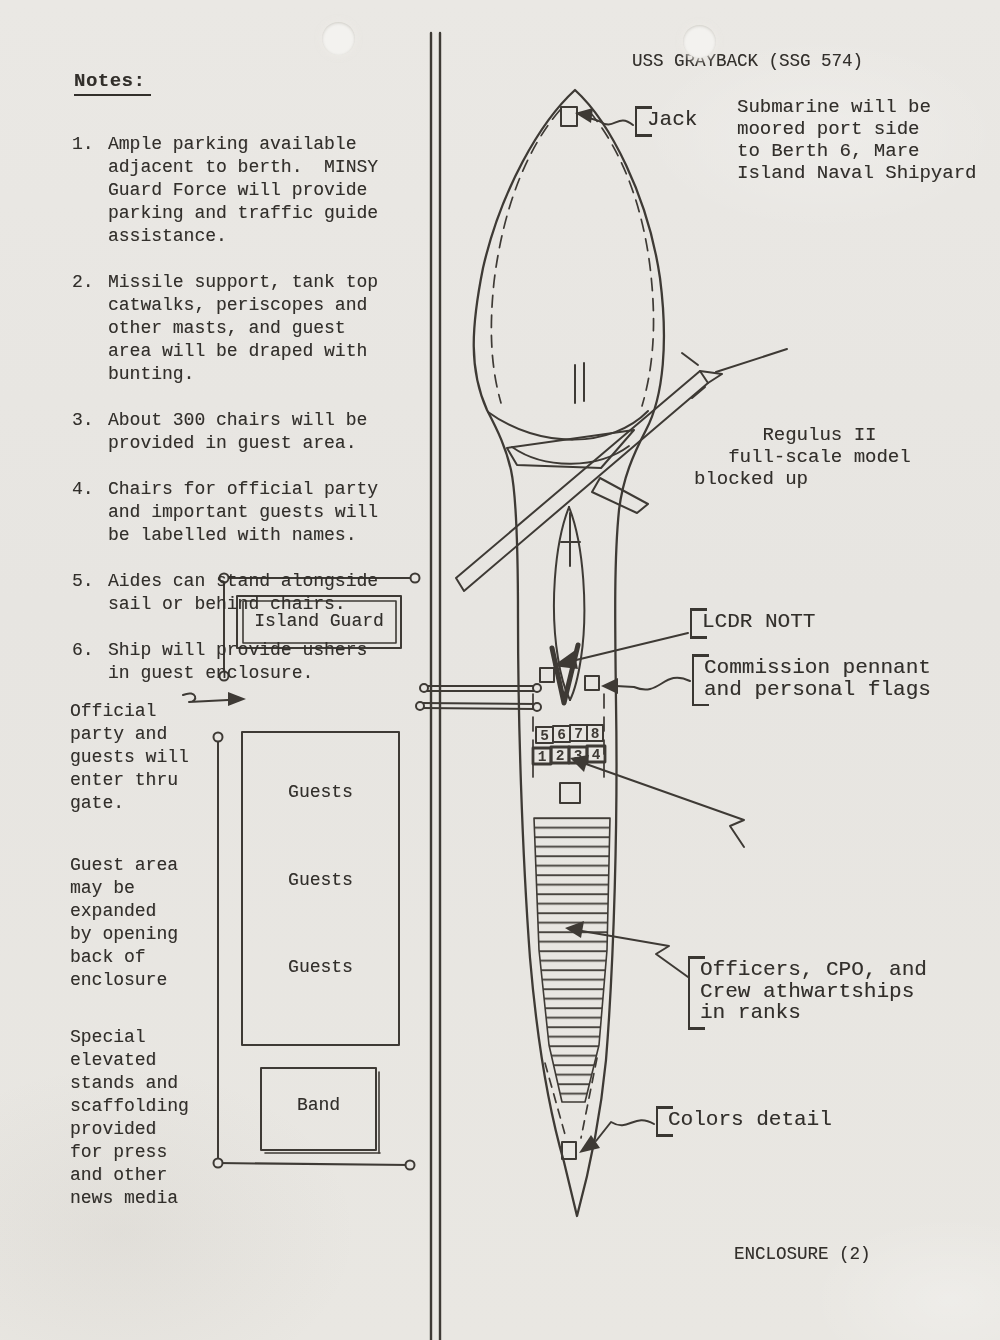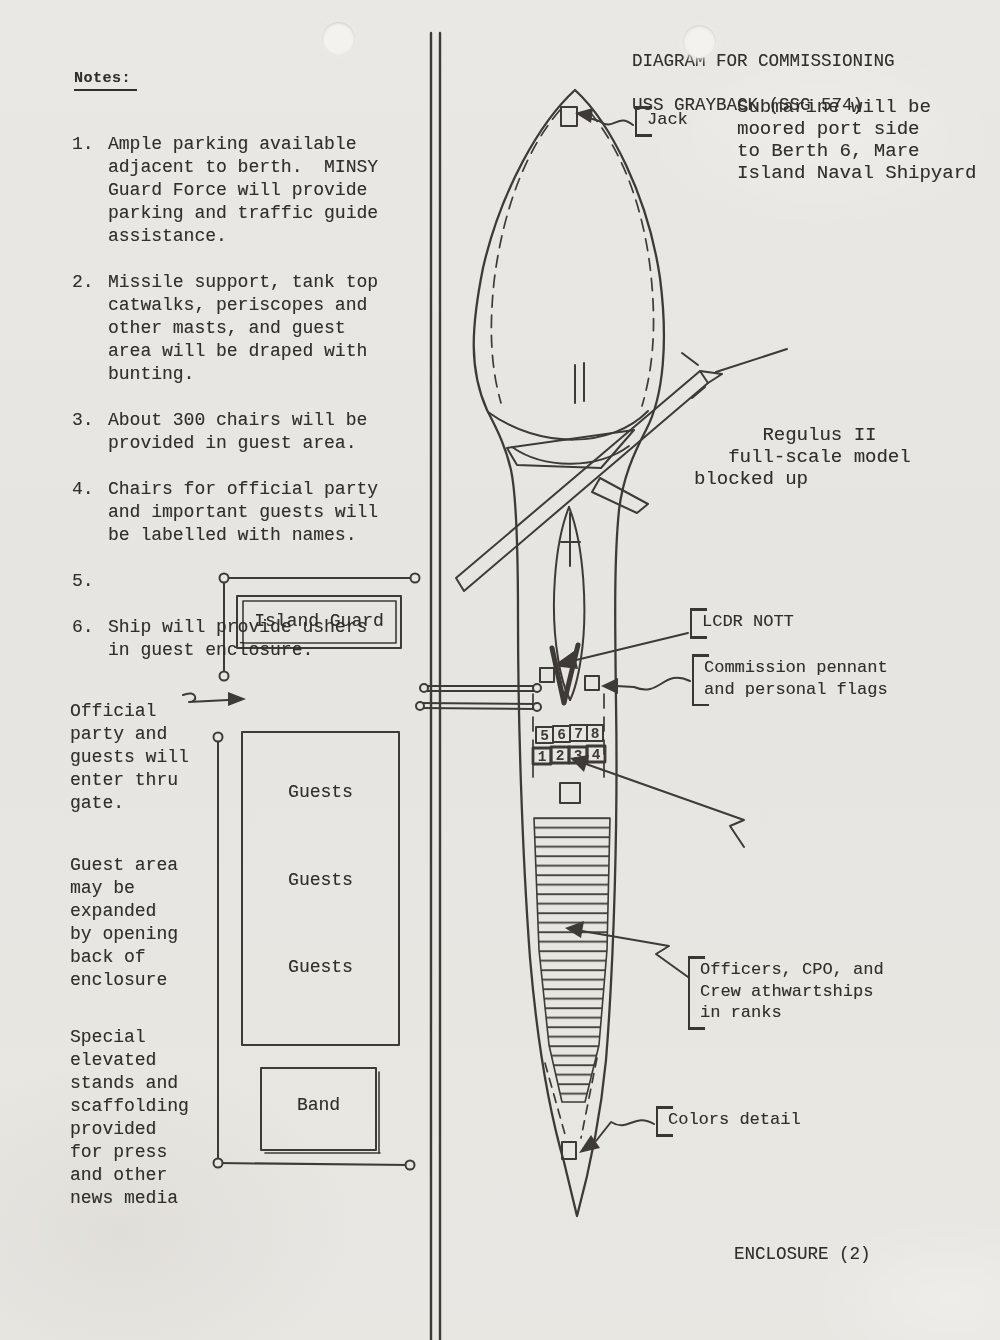--- a/index.html
+++ b/index.html
@@ -18,26 +18,26 @@
   }
   .txt{position:absolute;white-space:pre-line;text-shadow:0.3px 0.3px 0 rgba(50,47,43,0.35);}
   .pre{white-space:pre;}
   svg{position:absolute;left:0;top:0;z-index:1;}
   .z2{z-index:2;}
   .hole{position:absolute;z-index:3;width:33px;height:33px;border-radius:50%;
     background:#f3f2ef;
     box-shadow:inset 0 1px 3px rgba(140,134,124,0.35), 0 0 6px 2px rgba(236,234,230,0.9);}
   
   .tag{position:absolute;border-left:2.5px solid #3a3732;padding:3px 2px 6px 10px;
-       font-size:17px;line-height:21.5px;white-space:pre-line;
+       font-size:21px;line-height:21.5px;white-space:pre-line;
        text-shadow:0.3px 0.3px 0 rgba(50,47,43,0.35);}
   .tag::before,.tag::after{content:"";position:absolute;left:0;width:15px;height:2.5px;background:#3a3732;}
   .tag::before{top:0;}
   .tag::after{bottom:0;}
-  .notes-head{position:absolute;font-size:15px;font-weight:bold;letter-spacing:0.5px;
+  .notes-head{position:absolute;font-size:19px;font-weight:bold;letter-spacing:0.5px;
        border-bottom:2.5px solid #322f2b;padding:0 6px 2px 0;
        text-shadow:0.3px 0.3px 0 rgba(50,47,43,0.35);}
   .notes{position:absolute;font-size:18px;line-height:23px;width:330px;}
   .note-item{display:flex;}
   .note-num{width:36px;flex:none;}
   .note-text{white-space:pre-wrap;width:278px;}
   .small18{font-size:18px;line-height:23px;margin-top:20px;}
   .small17{font-size:19px;line-height:22px;}
   .area-label{position:absolute;text-align:center;font-size:18px;
        text-shadow:0.3px 0.3px 0 rgba(50,47,43,0.35);}
@@ -173,32 +173,31 @@
       <text x="578.5" y="738">7</text>
       <text x="595" y="738">8</text>
       <text x="542" y="761">1</text>
       <text x="560" y="760">2</text>
       <text x="578" y="760">3</text>
       <text x="596" y="759">4</text>
     </g>
   </svg>
 
   <div class="txt z2" style="left:632px;top:28px;font-size:17.5px;line-height:22px;">
-    <div>DIAGRAM FOR COMMISSIONING</div>
     <div>USS GRAYBACK (SSG 574)</div>
   </div>
 
   <div class="notes-head z2" style="left:74px;top:70px;">Notes:</div>
 
   <div class="notes z2 txt" style="left:72px;top:110px;">
     <div class="note-item"><span class="note-num">1.</span><span class="note-text">Ample parking available adjacent to berth.  MINSY Guard Force will provide parking and traffic guide assistance.</span></div>
     <div class="note-item"><span class="note-num">2.</span><span class="note-text">Missile support, tank top catwalks, periscopes and other masts, and guest area will be draped with bunting.</span></div>
     <div class="note-item"><span class="note-num">3.</span><span class="note-text">About 300 chairs will be provided in guest area.</span></div>
     <div class="note-item"><span class="note-num">4.</span><span class="note-text">Chairs for official party and important guests will be labelled with names.</span></div>
-    <div class="note-item"><span class="note-num">5.</span></div>
+    <div class="note-item"><span class="note-num">5.</span><span class="note-text">Aides can stand alongside sail or behind chairs.</span></div>
     <div class="note-item"><span class="note-num">6.</span><span class="note-text">Ship will provide ushers in guest enclosure.</span></div>
   </div>
 
   <div class="txt z2 small17" style="left:737px;top:96px;">Submarine will be
 moored port side
 to Berth 6, Mare
 Island Naval Shipyard</div>
 
   <div class="txt z2 pre small17" style="left:694px;top:424px;">      Regulus II
    full-scale model

